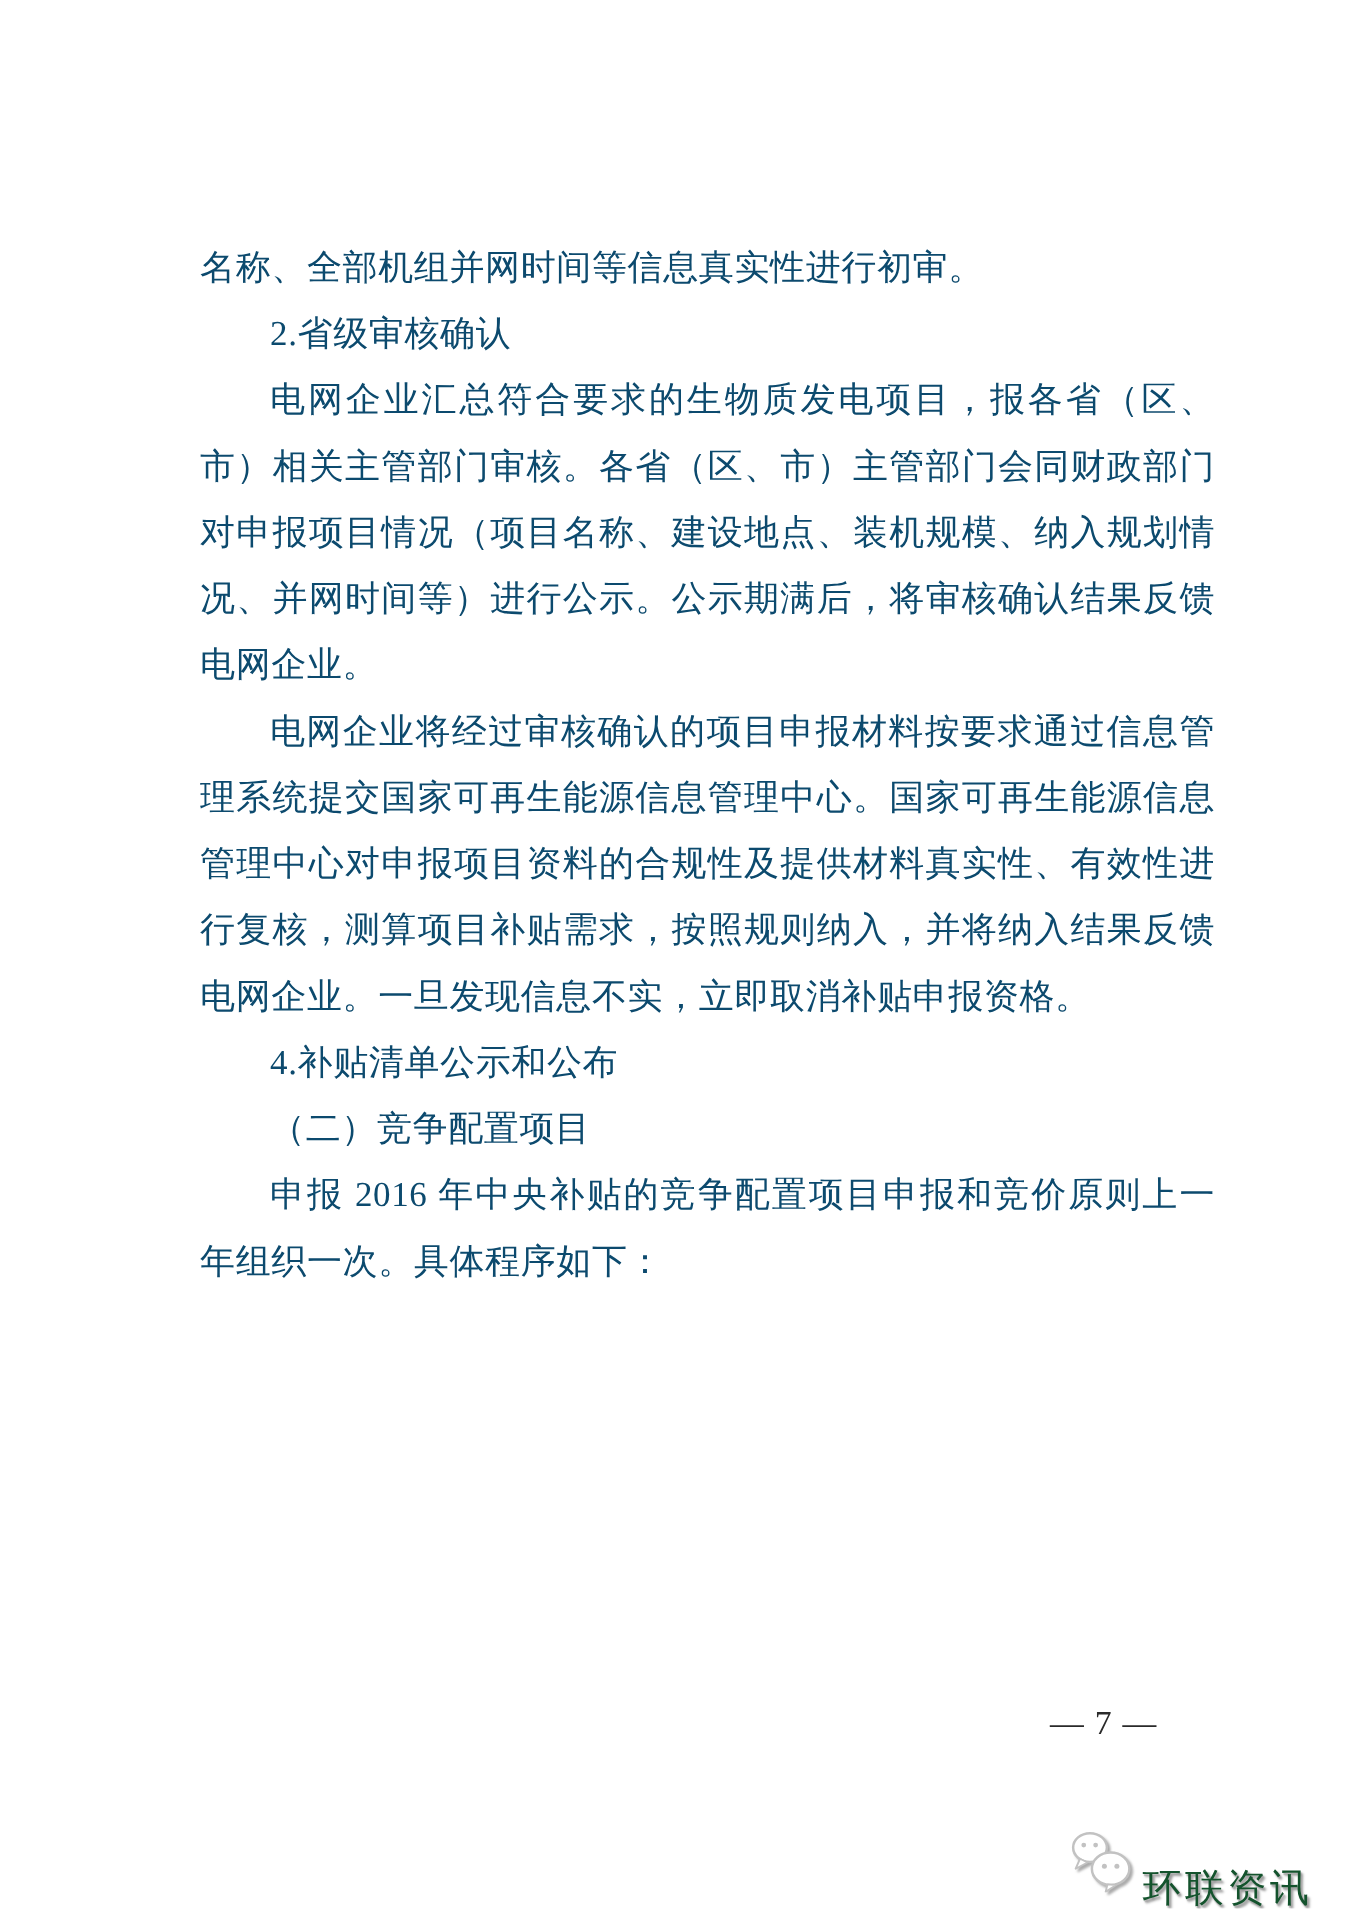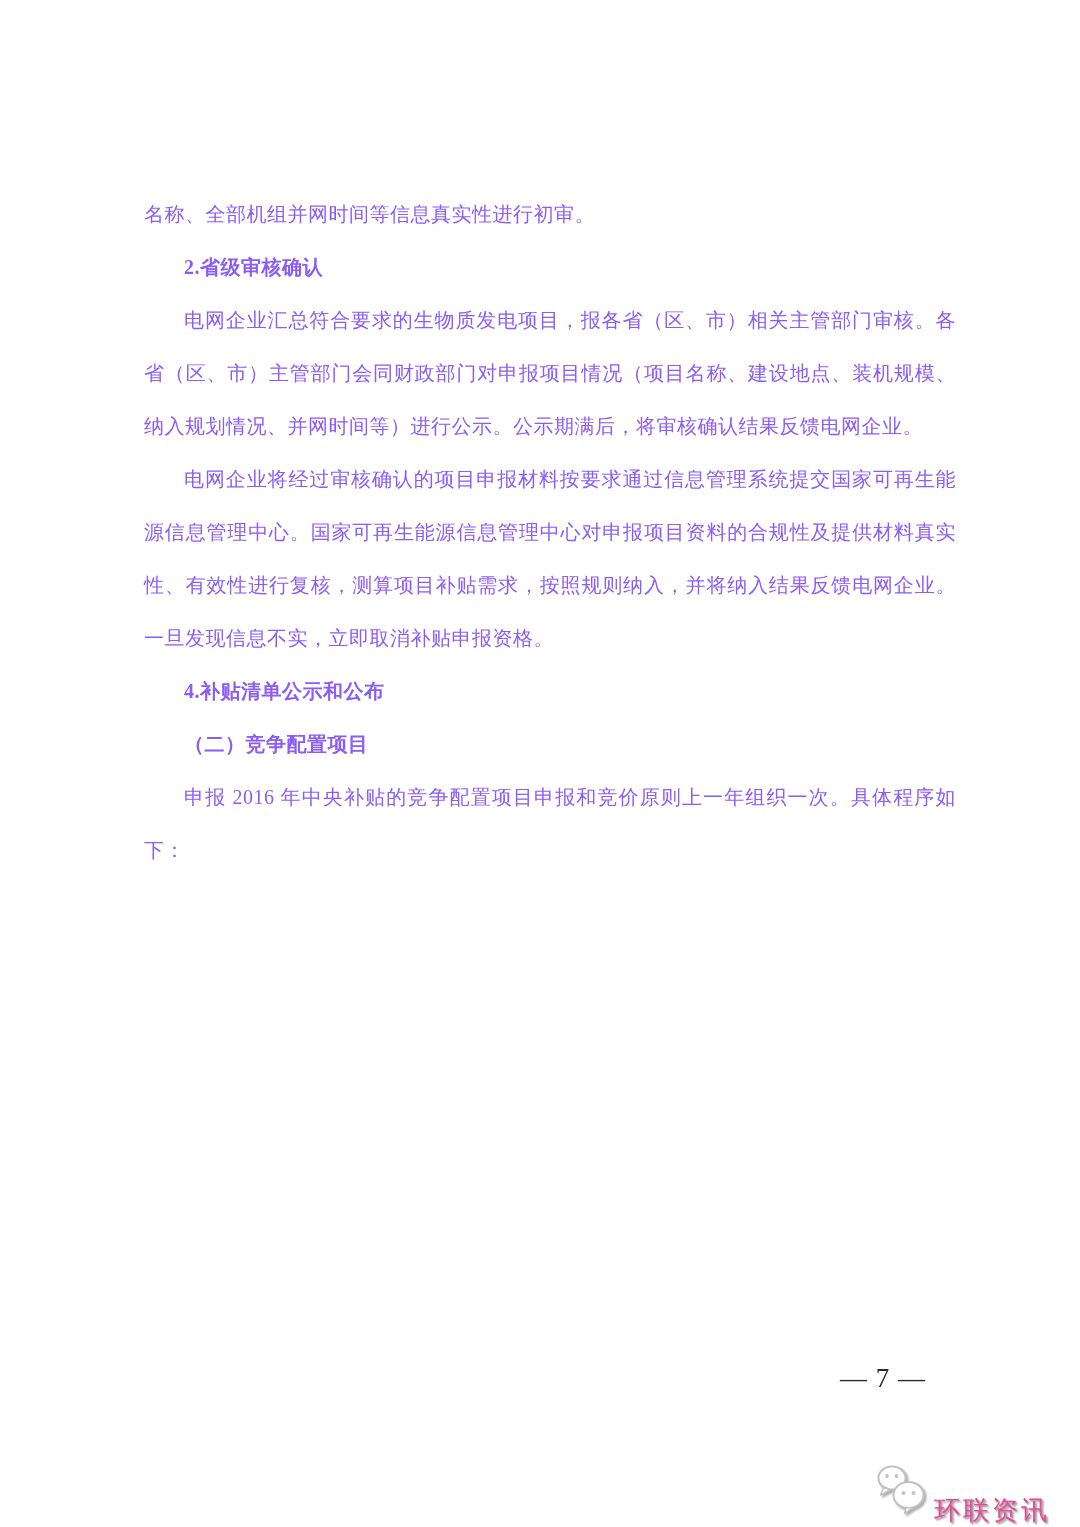--- a/index.html
+++ b/index.html
@@ -13,39 +13,39 @@
   .page {
     position: absolute;
     left: 0; top: 0;
     width: 1080px;
     height: 1527px;
     background: #ffffff;
     overflow: hidden;
   }
   .content {
     position: absolute;
-    left: 144px;
+    left: 160px;
     top: 188px;
     width: 812px;
-    color: #8b5cf6;
-    font-size: 20px;
+    color: #0c4a6e;
+    font-size: 28px;
     line-height: 53px;
     text-align: justify;
     letter-spacing: 0.5px;
   }
   .content p { margin: 0; }
   .para {
     text-indent: 2em;
   }
   .para-continuation {
     text-indent: 0;
   }
   .heading {
     text-indent: 2em;
-    font-weight: bold;
+    font-weight: normal;
   }
   .page-number {
     position: absolute;
     top: 1363px;
     left: 828px;
     width: 110px;
     color: #2a2a2a;
     font-size: 27px;
     line-height: 30px;
     text-align: center;
@@ -60,23 +60,23 @@
     align-items: center;
     gap: 7px;
   }
   .watermark-icon {
     width: 52px;
     height: 50px;
     display: inline-block;
     filter: drop-shadow(2px 2px 1px rgba(150,150,150,0.8));
   }
   .watermark-text {
-    font-size: 26px;
+    font-size: 31px;
     line-height: 34px;
-    color: #ec4899;
+    color: #14532d;
     letter-spacing: 3px;
     text-shadow: 2px 2px 2px #9c9c9c, 1px 1px 1px #b5b5b5;
     white-space: nowrap;
     margin-top: 44px;
   }
 </style>
 </head>
 <body>
 
 <div class="page">

